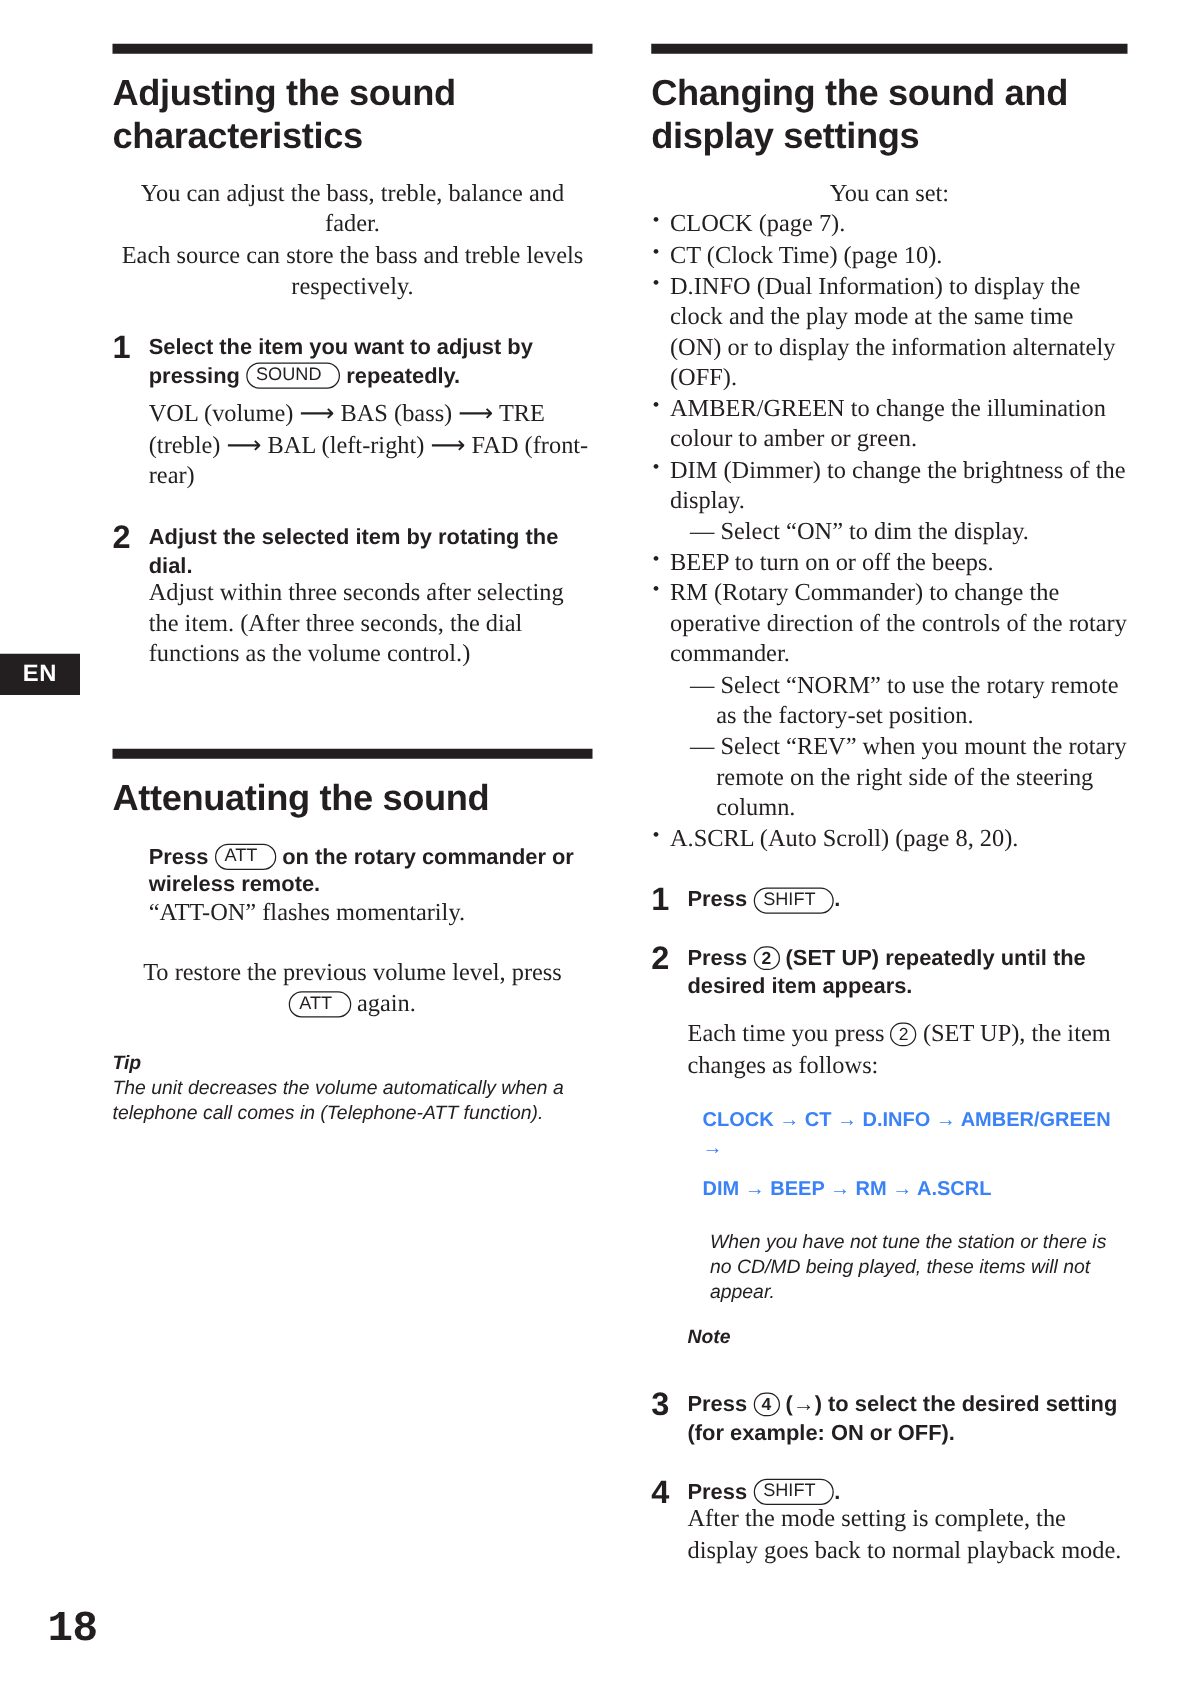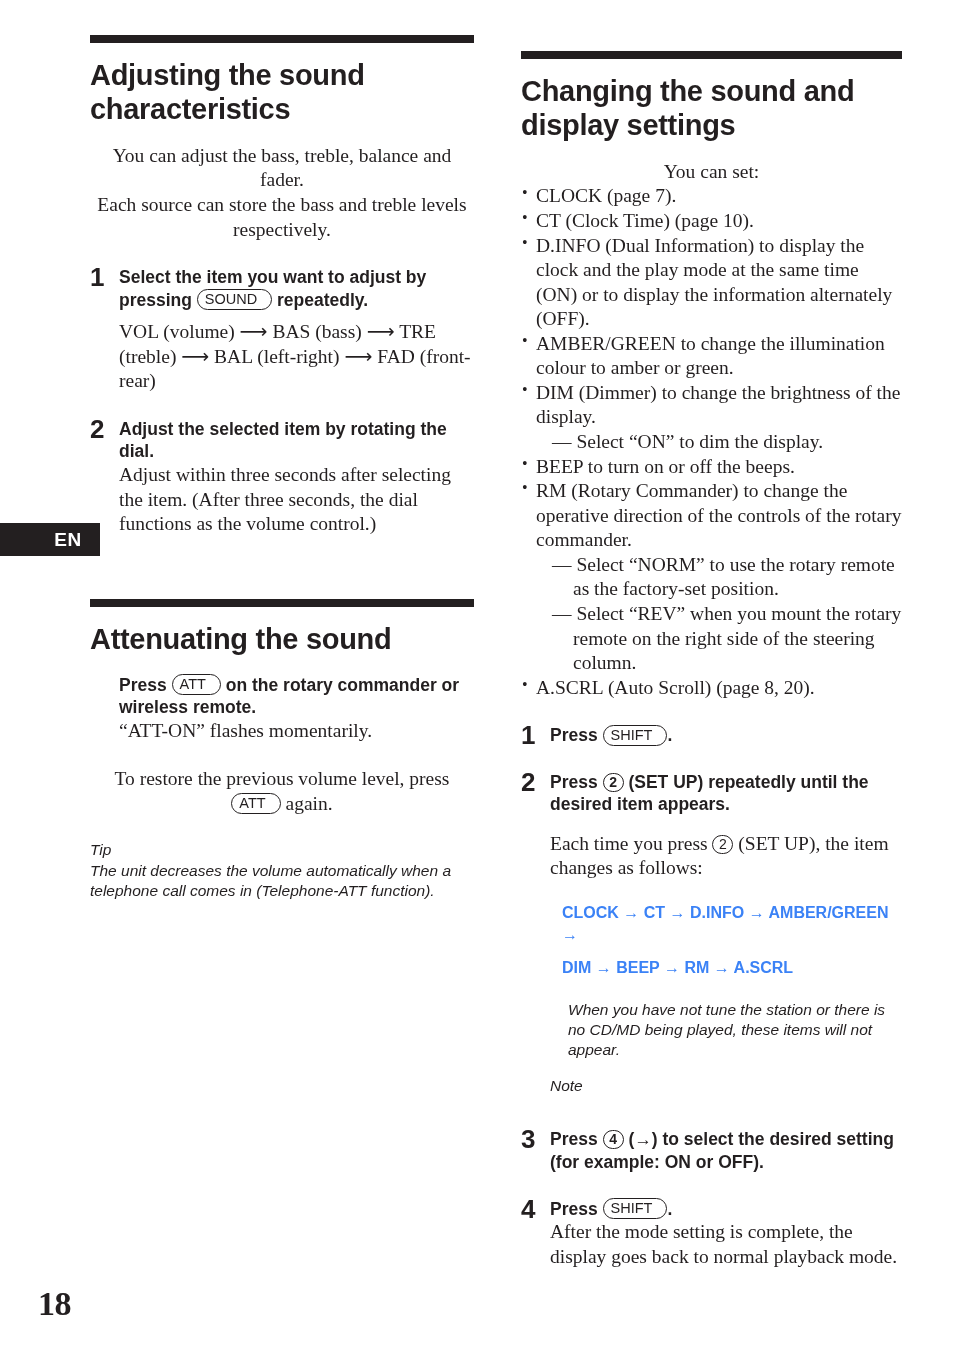--- a/index.html
+++ b/index.html
@@ -30,29 +30,28 @@
     height: 33px;
     background: #231f20;
     color: #ffffff;
     font-family: "Liberation Sans", sans-serif;
     font-weight: bold;
     font-size: 19px;
     display: flex;
     align-items: center;
     justify-content: center;
     letter-spacing: 0.5px;
-    padding-left: 36px;
   }
 
   
   .page-number {
     position: absolute;
     left: 38px;
     top: 1285px;
-    font-family: Liberation Serif, serif;
+    font-family: Liberation Mono, monospace;
     font-weight: bold;
     font-size: 34px;
     color: #231f20;
     letter-spacing: -0.5px;
   }
 
   
   .col {
     position: absolute;
     top: 0;
@@ -184,21 +183,21 @@
     text-align: center;
     font-family: "Liberation Sans", sans-serif;
     font-size: 14px;
     color: #231f20;
     vertical-align: 1px;
   }
 
   
   .tip-label {
     font-family: "Liberation Sans", sans-serif;
-    font-weight: normal;
+    font-weight: bold;
     font-style: italic;
     font-size: 15.5px;
     line-height: 1.3;
     color: #231f20;
   }
   .tip-text {
     font-family: "Liberation Sans", sans-serif;
     font-style: italic;
     font-size: 15.5px;
     line-height: 1.3;
@@ -276,21 +275,21 @@
       <div class="gap-l"></div>
 
       <div>
         <div class="tip-label">Tip</div>
         <p class="tip-text">The unit decreases the volume automatically when a telephone call comes in (Telephone-ATT function).</p>
       </div>
     </div>
 
   </div>
 
-  <div class="col col-right" style="top:51px;">
+  <div class="col col-right" style="top:35px;">
 
     <div>
       <div class="rule"></div>
       <h2 class="section-title">Changing the sound and display settings</h2>
 
       <p class="body">You can set:</p>
 
       <ul class="bullets">
         <li>
           <span>CLOCK (page 7).</span>

